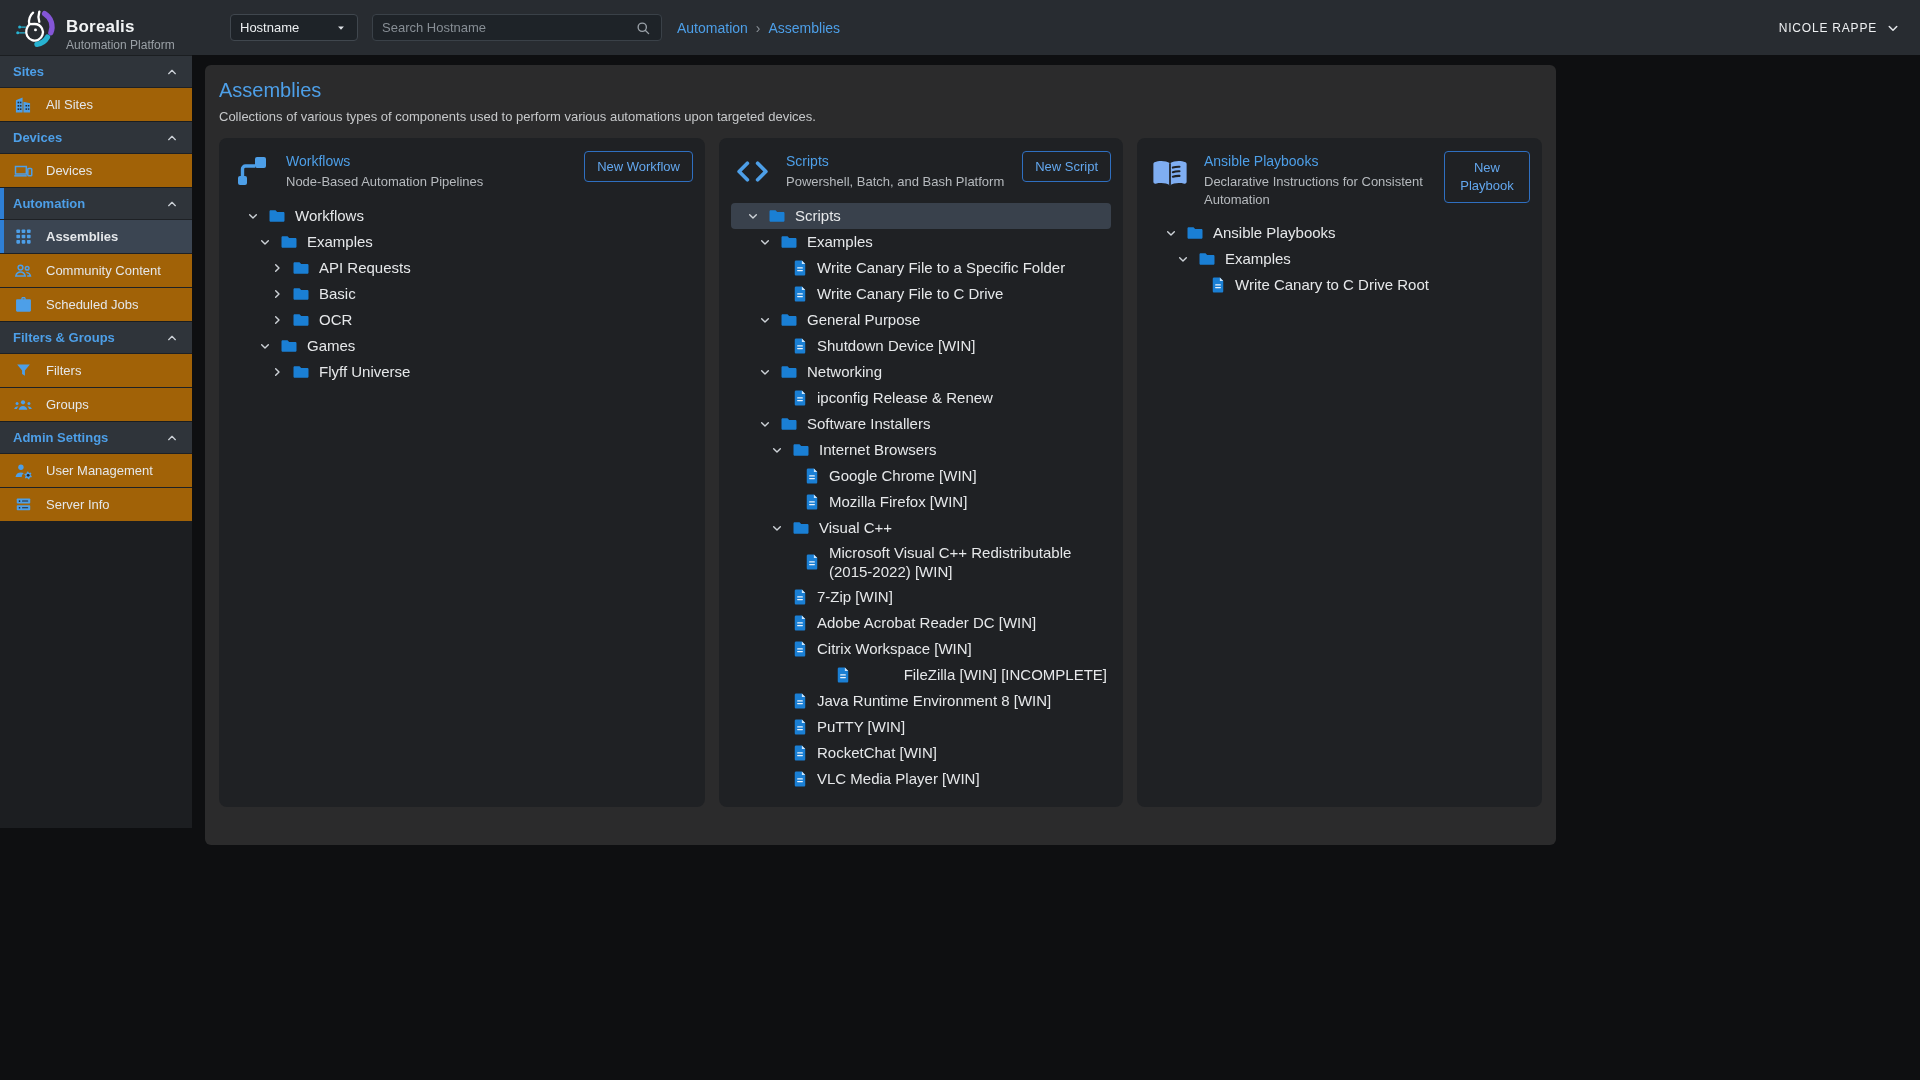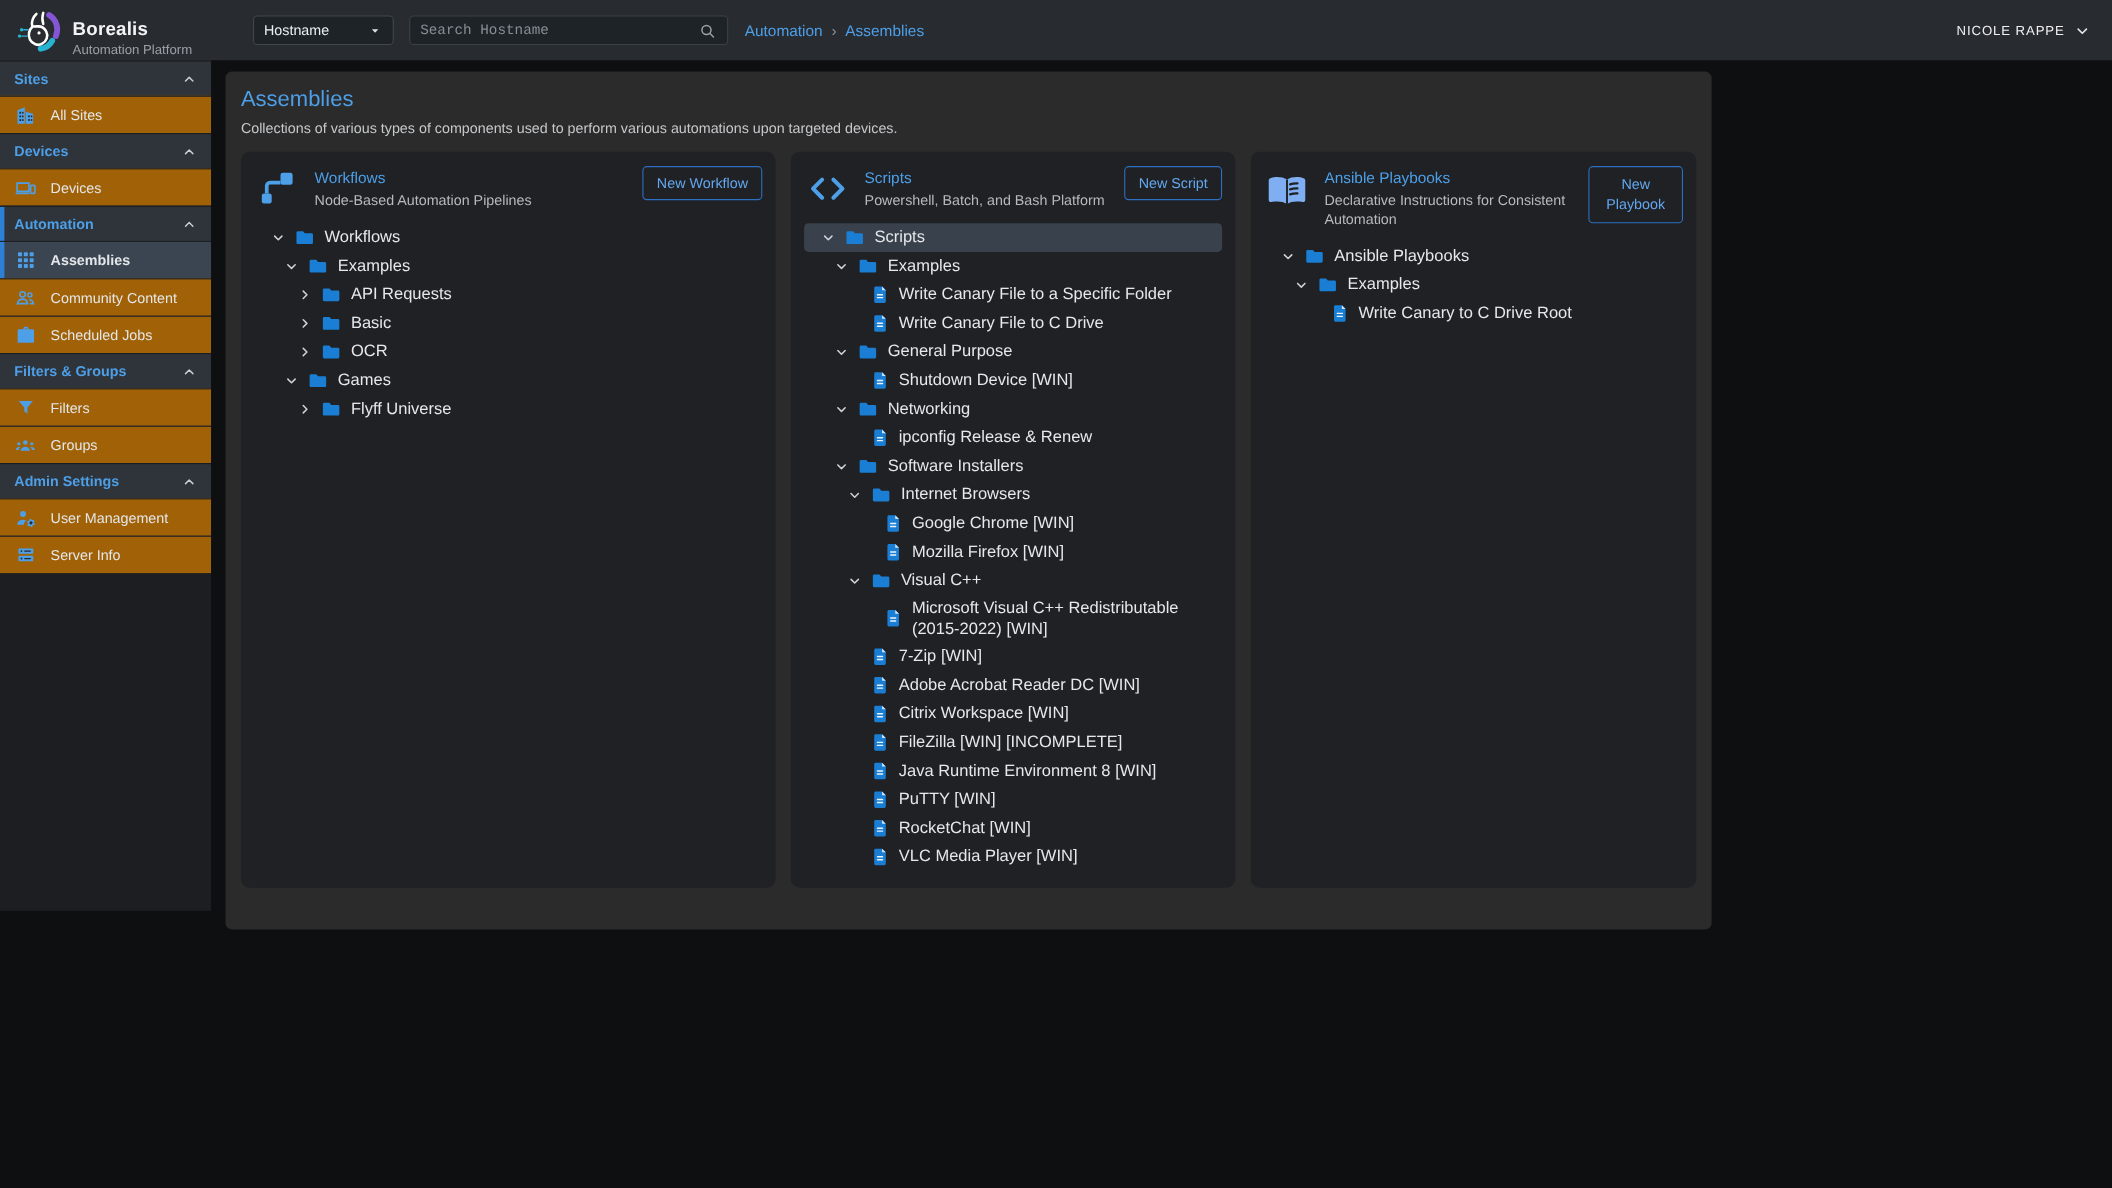--- a/index.html
+++ b/index.html
@@ -10,21 +10,21 @@
   .topbar { height:55px; background:#282c31; display:flex; align-items:center; padding:0 18px 0 12px; }
   .brand { display:flex; align-items:center; width:196px; flex:0 0 auto; }
   .brand-text { margin-left:8px;margin-top:14px; }
   .brand-name { font-size:17px; font-weight:bold; color:#f2f4f5; letter-spacing:.2px; }
   .brand-tagline { font-size:12px; color:#9aa0a6; margin-top:1px; }
   .hostname-select { margin-left:22px; width:128px; height:27px; background:#1e2328; border:1px solid #40474e;
     border-radius:4px; display:flex; align-items:center; padding:0 9px; font-size:13px; font-weight:500; color:#eceff1; cursor:pointer; }
   .hostname-select .caret { margin-left:auto; display:flex; }
   .searchbox { margin-left:14px; width:290px; height:27px; background:#1e2328; border:1px solid #3a4148;
     border-radius:4px; display:flex; align-items:center; padding:0 9px; }
-  .searchbox input { flex:1; background:transparent; border:none; outline:none; color:#dfe3e6; font-size:13px; font-family:Liberation Mono, monospace; }
+  .searchbox input { flex:1; background:transparent; border:none; outline:none; color:#dfe3e6; font-size:13px; font-family:Liberation Sans, sans-serif; }
   .searchbox input::placeholder { color:#878e95; }
   .breadcrumb { margin-left:15px; display:flex; align-items:center; gap:8px; font-size:14px; }
   .breadcrumb a { color:#4d9fe8; text-decoration:none; cursor:pointer; }
   .crumb-sep { color:#8a9096; font-size:14px; }
   .usermenu { margin-left:auto; display:flex; align-items:center; gap:7px; cursor:pointer; }
   .username { font-size:12px; color:#eef0f2; letter-spacing:.8px; }
 
   
   .app-body { display:flex; height:773px; }
   aside { width:192px; flex:0 0 192px; background:#1c1e21; }
@@ -634,21 +634,21 @@
                 <span class="icn filei">
                   <svg width="18" height="18" viewBox="0 0 24 24">
                     <path fill="#1a7fd4" d="M14.5 2H6.8C5.8 2 5 2.8 5 3.8v16.4c0 1 .8 1.8 1.8 1.8h10.4c1 0 1.8-.8 1.8-1.8V6.5L14.5 2z"></path>
                     <path fill="#cfe6fb" d="M14.5 2l4.5 4.5h-4.5z"></path>
                     <rect x="8.2" y="11" width="7.6" height="1.7" rx=".5" fill="#eaf3fc"></rect>
                     <rect x="8.2" y="14.6" width="7.6" height="1.7" rx=".5" fill="#eaf3fc"></rect>
                   </svg>
                 </span>
                 <span class="tree-label">Citrix Workspace [WIN]</span>
               </div>
-              <div class="tree-row" style="padding-left: 38px;">
+              <div class="tree-row" style="padding-left: 38px; justify-content: space-between;">
                 <span class="chev-spacer"></span>
                 <span class="icn filei">
                   <svg width="18" height="18" viewBox="0 0 24 24">
                     <path fill="#1a7fd4" d="M14.5 2H6.8C5.8 2 5 2.8 5 3.8v16.4c0 1 .8 1.8 1.8 1.8h10.4c1 0 1.8-.8 1.8-1.8V6.5L14.5 2z"></path>
                     <path fill="#cfe6fb" d="M14.5 2l4.5 4.5h-4.5z"></path>
                     <rect x="8.2" y="11" width="7.6" height="1.7" rx=".5" fill="#eaf3fc"></rect>
                     <rect x="8.2" y="14.6" width="7.6" height="1.7" rx=".5" fill="#eaf3fc"></rect>
                   </svg>
                 </span>
                 <span class="tree-label">FileZilla [WIN] [INCOMPLETE]</span>

